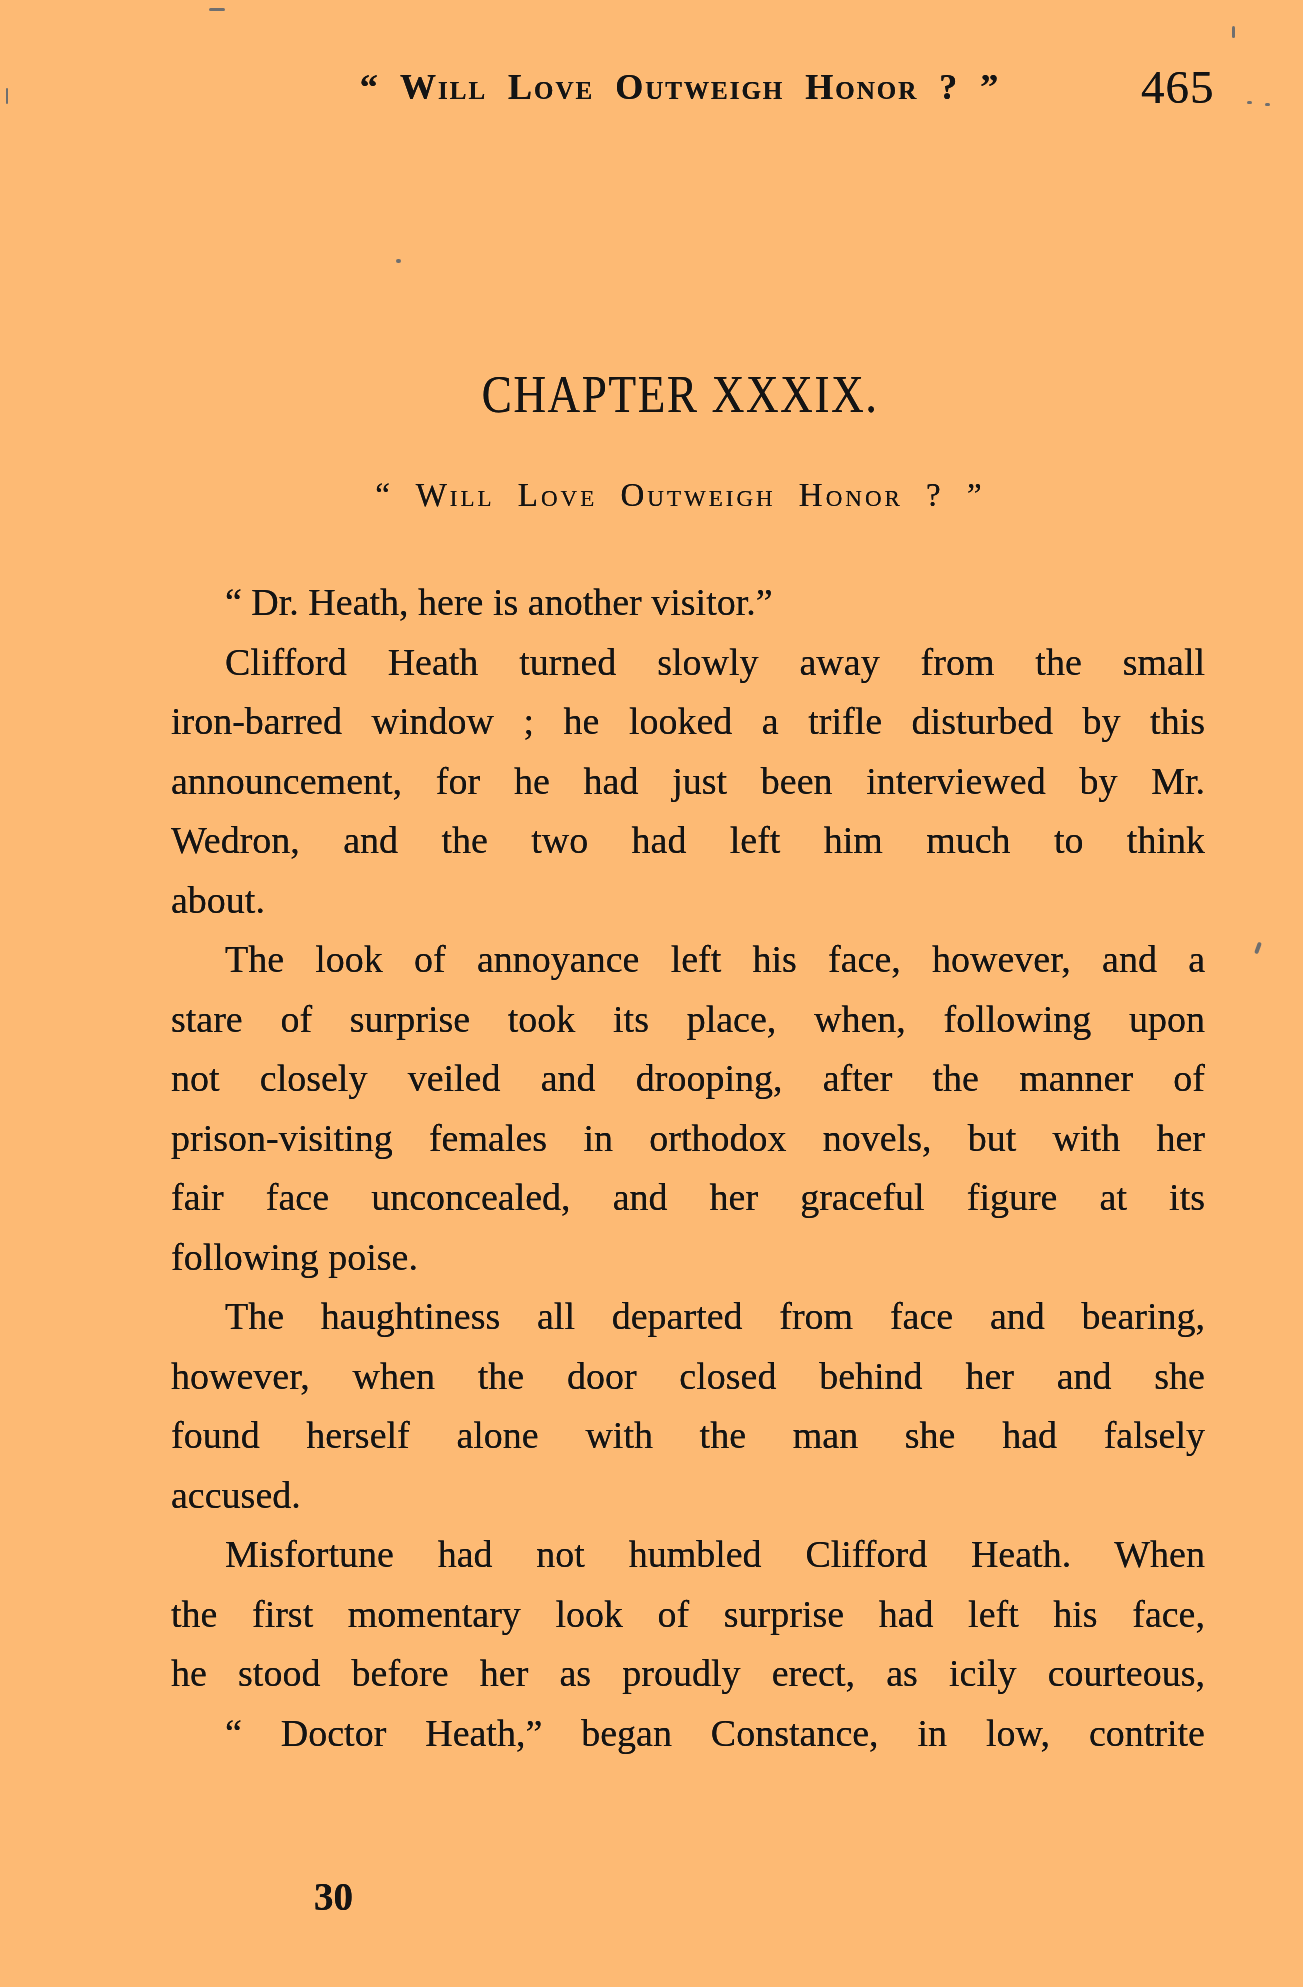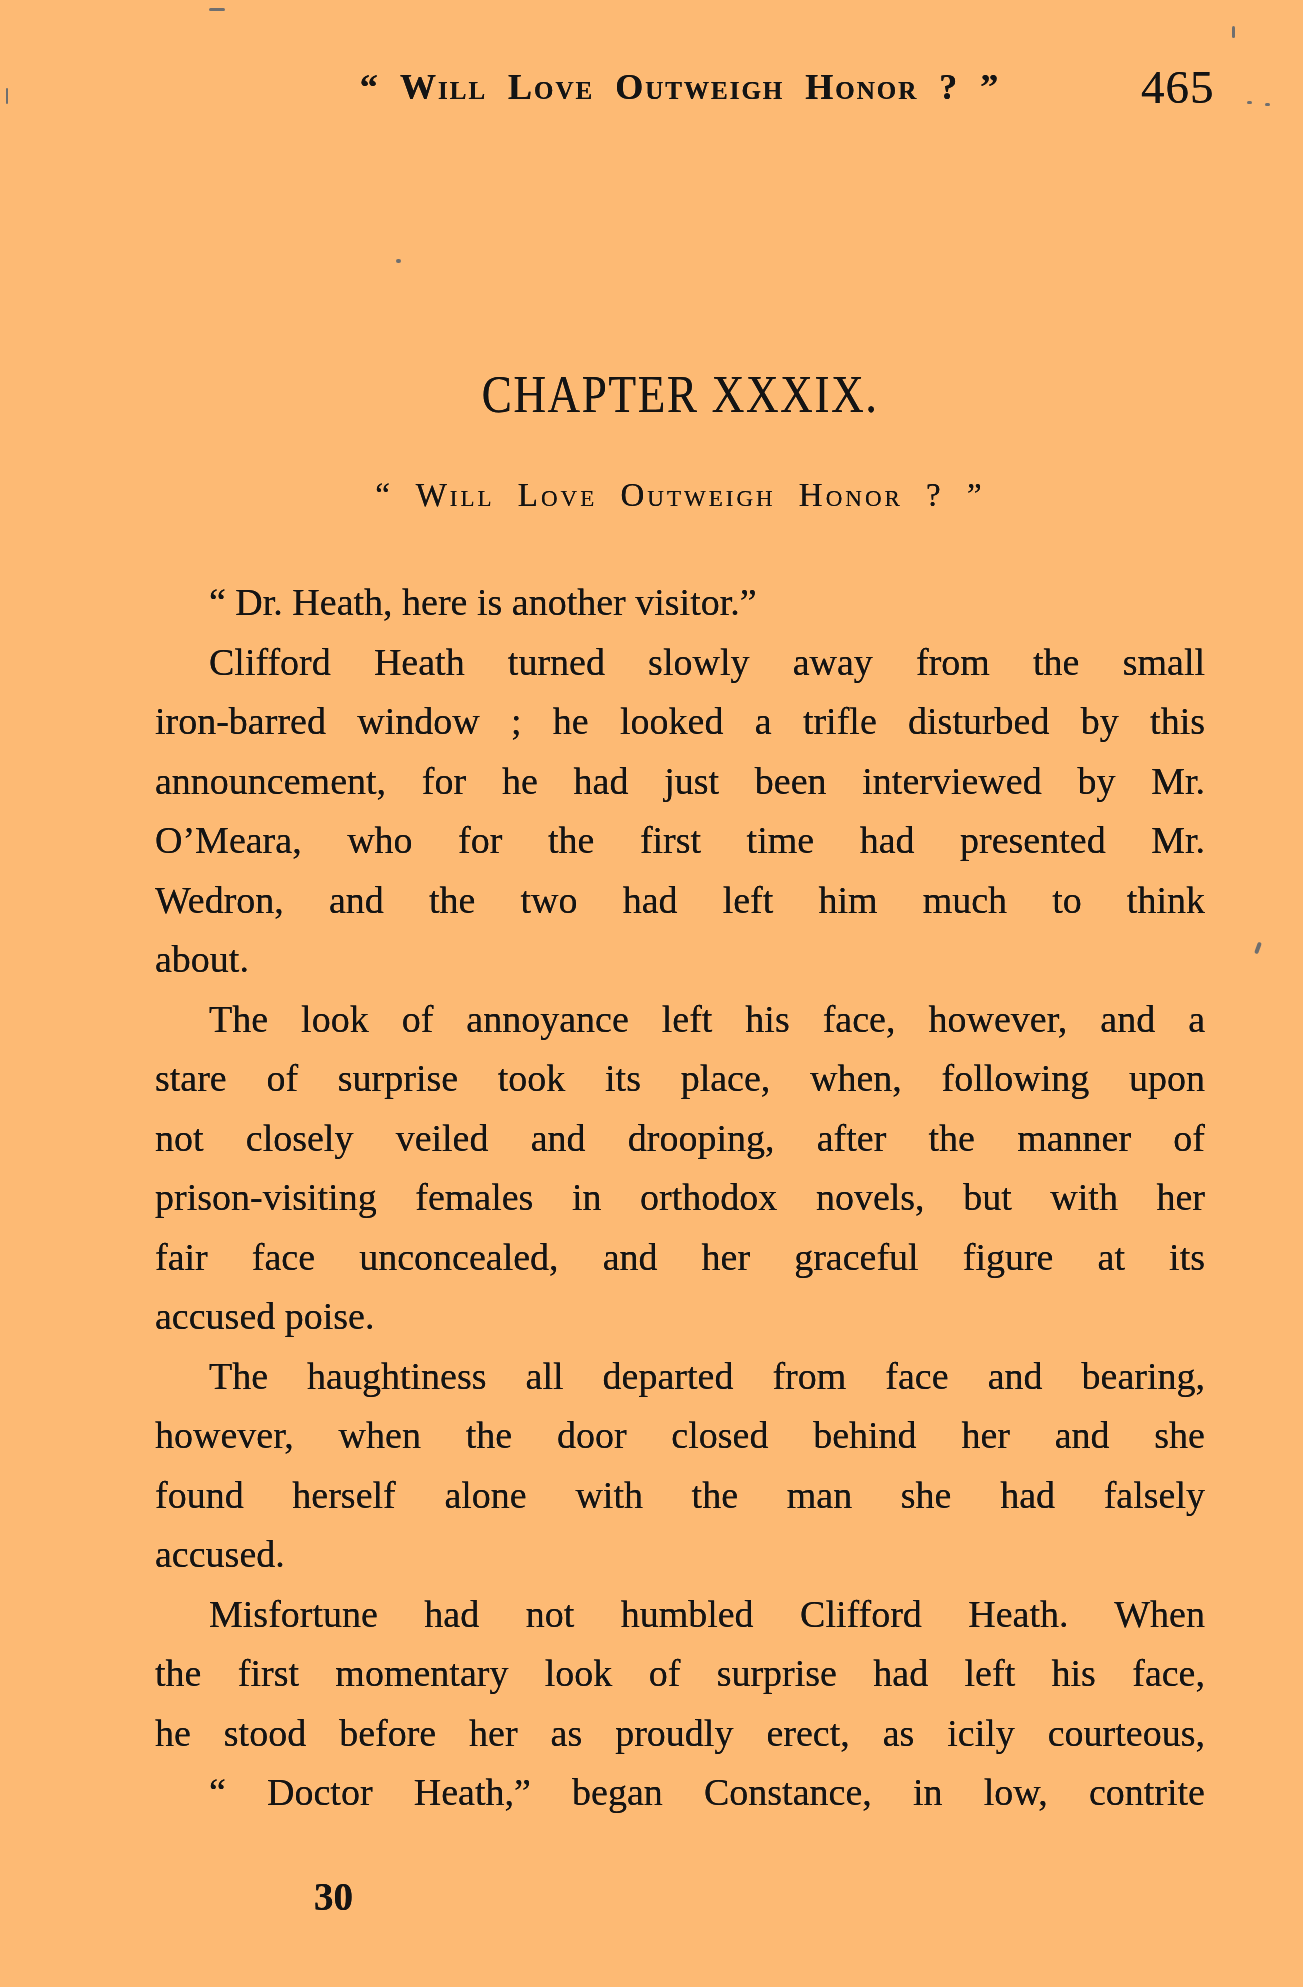--- a/index.html
+++ b/index.html
@@ -43,21 +43,21 @@
     font-variant: small-caps;
     letter-spacing: 3px; word-spacing: 12px;
     text-shadow: 0 0 0.5px currentColor;
     white-space: nowrap;
   }
   .body-text {
     position: absolute; top: 573px; left: 155px; width: 1050px;
     font-size: 38px; line-height: 59.5px;
     text-shadow: 0 0 0.5px currentColor;
   }
-  .line { height: 59.5px; overflow: visible; text-align: left; }
+  .line { height: 59.5px; overflow: visible; text-align: left; margin-left: 16px; }
   .line.just { text-align: justify; text-align-last: justify; }
   .line.indent { padding-left: 54px; box-sizing: border-box; }
   .signature {
     position: absolute; top: 1874px; left: 314px;
     font-size: 39px; font-weight: bold;
     text-shadow: 0 0 0.5px currentColor;
   }
   .speck { position: absolute; background: #6f6f6f; border-radius: 2px; }
 </style>
 </head>
@@ -71,29 +71,28 @@
 
   <div class="chapter-title">CHAPTER XXXIX.</div>
 
   <div class="chapter-subtitle">“ Will Love Outweigh Honor ? ”</div>
 
   <div class="body-text">
       <div class="line indent">“ Dr. Heath, here is another visitor.”</div>
       <div class="line indent just">Clifford Heath turned slowly away from the small</div>
       <div class="line just">iron-barred window ; he looked a trifle disturbed by this</div>
       <div class="line just">announcement, for he had just been interviewed by Mr.</div>
-      <div class="line just">O’Meara, who for the first time had presented Mr.</div>
       <div class="line just">Wedron, and the two had left him much to think</div>
       <div class="line">about.</div>
       <div class="line indent just">The look of annoyance left his face, however, and a</div>
       <div class="line just">stare of surprise took its place, when, following upon</div>
       <div class="line just">not closely veiled and drooping, after the manner of</div>
       <div class="line just">prison-visiting females in orthodox novels, but with her</div>
       <div class="line just">fair face unconcealed, and her graceful figure at its</div>
-      <div class="line">accused poise.</div>
+      <div class="line">following poise.</div>
       <div class="line indent just">The haughtiness all departed from face and bearing,</div>
       <div class="line just">however, when the door closed behind her and she</div>
       <div class="line just">found herself alone with the man she had falsely</div>
       <div class="line">accused.</div>
       <div class="line indent just">Misfortune had not humbled Clifford Heath.  When</div>
       <div class="line just">the first momentary look of surprise had left his face,</div>
       <div class="line just">he stood before her as proudly erect, as icily courteous,</div>
       <div class="line indent just">“ Doctor Heath,” began Constance, in low, contrite</div>
     </div>
 

